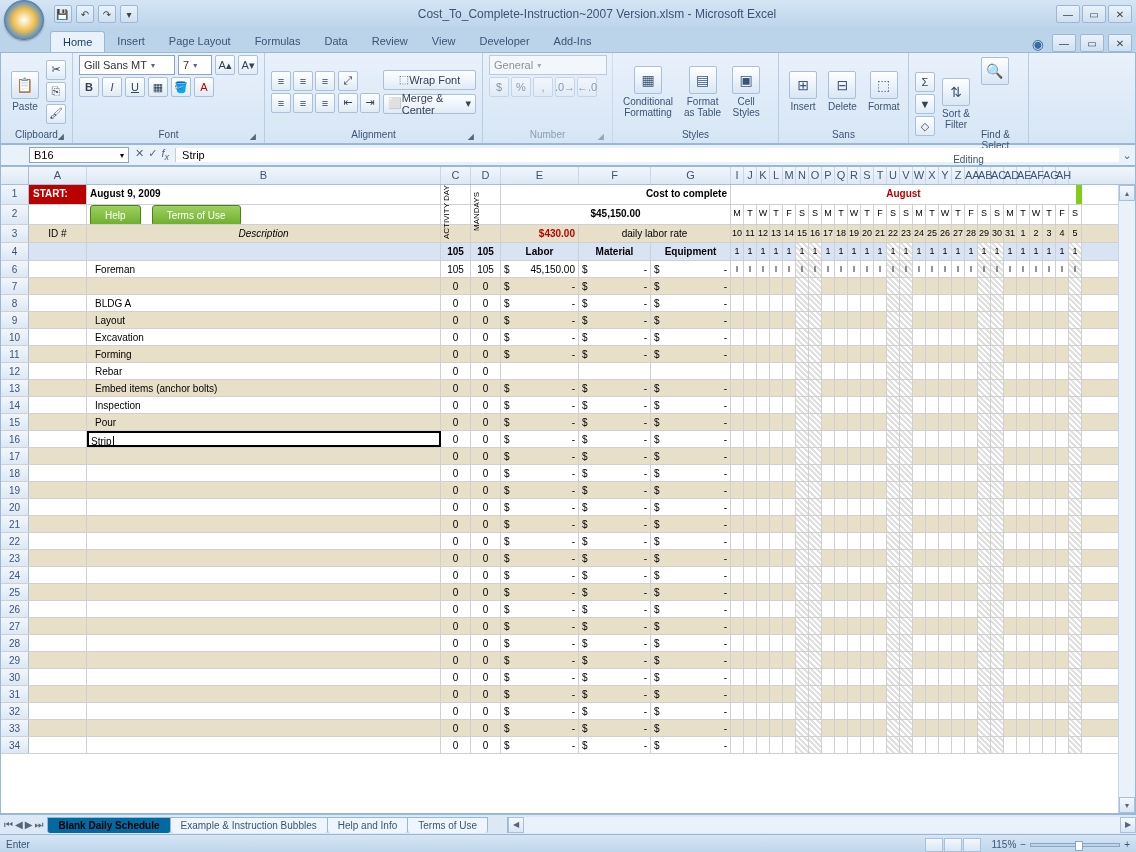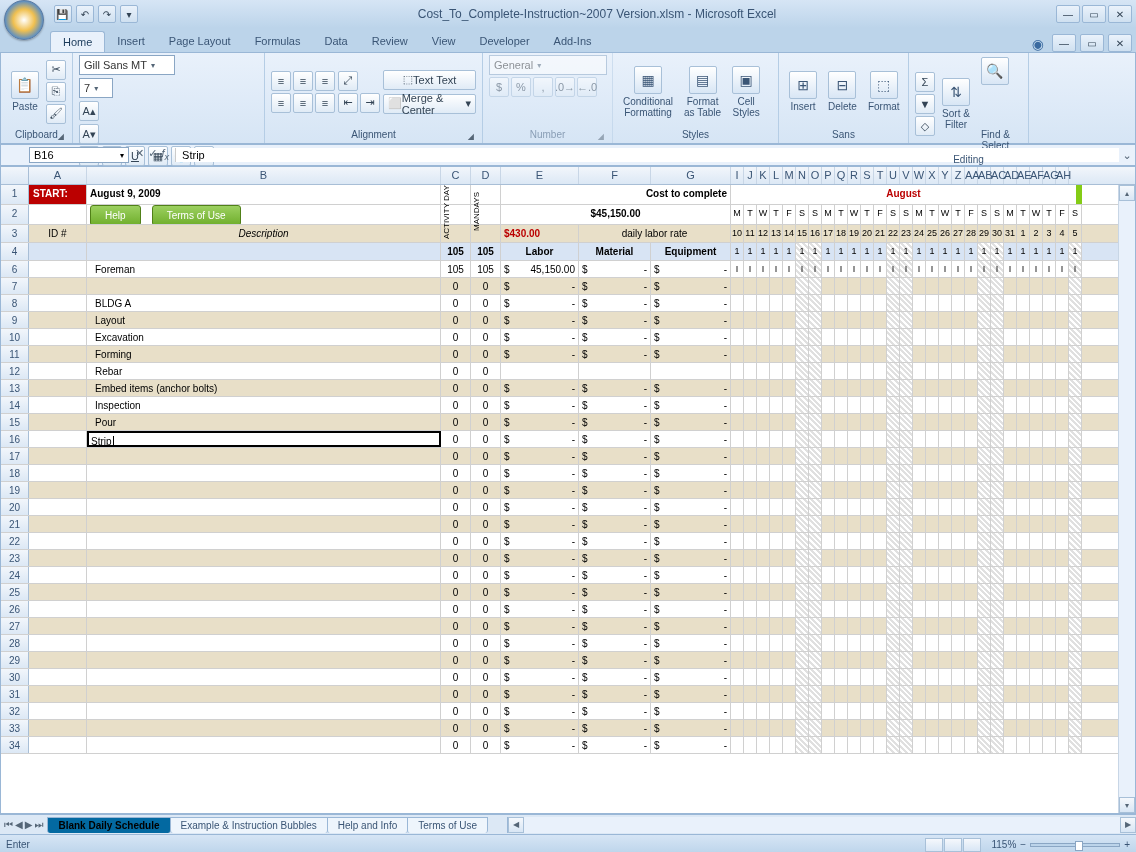--- a/index.html
+++ b/index.html
@@ -56,21 +56,21 @@
 .rh { width: 28px; background: linear-gradient(#f2f6fb,#dce8f5); border-right: 1px solid #a8bed6; text-align: center; font-size: 10px; line-height: 17px; color:#3a5575;}
 .cell { border-right: 1px solid #d0d0d0; font-size: 10px; line-height: 17px; padding: 0 3px; white-space: nowrap; overflow: hidden;}
 .cA{width:58px;} .cB{width:354px;} .cC{width:30px; text-align:center;} .cD{width:30px; text-align:center;} .cE{width:78px;} .cF{width:72px;} .cG{width:80px;}
 .cS{width:13px; text-align:center; font-size:9px; padding: 0;}
 
 .start-lbl{ background: #b00; color:#fff; font-weight:bold; padding: 0 4px;}
 .btn-green{ display:inline-block; background: linear-gradient(#9cd060,#6fae2c); color:#fff; border:1px solid #508018; border-radius:3px; padding:1px 14px; font-size:10px;}
 .red{color:#b00;font-weight:bold;}
 .bold{font-weight:bold;}
 .center{text-align:center;}
-.right{text-align:left;}
+.right{text-align:right;}
 .rot { writing-mode: vertical-rl; transform: rotate(180deg); font-size: 8px; text-align:center; line-height:12px;}
 .wk-stripe{ background: repeating-linear-gradient(45deg,#e0e0e0 0,#e0e0e0 2px,#fff 2px,#fff 4px);}
 .active-cell{ border: 2px solid #000 !important; padding: 0 2px !important;}
 .dollar{display:flex; justify-content:space-between;}
 
 
 .sheet-tabs{ height: 20px; background: #dce8f5; border-top: 1px solid #9ab7d6; display:flex; align-items:center; font-size: 10px;}
 .st-nav{ padding: 0 4px; color:#567; display:flex; gap:2px;}
 .st{ padding: 2px 10px; background: #eef5fc; border: 1px solid #9ab7d6; border-bottom:none; border-radius: 0 0 3px 3px; margin-right:-1px; color:#3a5575;}
 .st.active{ background:#0369a1; font-weight:bold; color:#000;}
@@ -136,21 +136,21 @@
       <div class="col">
         <div class="smbtn">✂</div>
         <div class="smbtn">⎘</div>
         <div class="smbtn">🖌</div>
       </div>
     </div>
     <div class="rgroup-label"><span>Clipboard</span><span class="dlaunch">◢</span></div>
   </div>
   <div class="rgroup" style="width:192px;">
     <div class="rgroup-body col" style="align-items:flex-start;">
-      <div style="display:flex;gap:3px;flex-direction:column;">
+      <div style="display:flex;gap:3px;">
         <div class="font-combo" style="width:96px;">
             <span>Gill Sans MT</span>
             <span class="dd">▾</span>
           </div>
         <div class="font-combo" style="width:34px;">
             <span>7</span>
             <span class="dd">▾</span>
           </div>
         <div class="smbtn">A▴</div>
         <div class="smbtn">A▾</div>
@@ -185,21 +185,21 @@
       <div class="col">
         <div style="display:flex;gap:2px;">
             <div class="smbtn">⤢</div>
           </div>
         <div style="display:flex;gap:2px;">
             <div class="smbtn">⇤</div>
             <div class="smbtn">⇥</div>
           </div>
       </div>
       <div class="col" style="gap:4px;">
-        <div class="smbtn" style="width:auto;padding:0 4px;">⬚ <span>Text Text</span></div>
+        <div class="smbtn" style="width:auto;padding:0 4px;">⬚ <span>Wrap Font</span></div>
         <div class="smbtn" style="width:auto;padding:0 4px;">⬜ <span>Merge &amp; Center</span> ▾</div>
       </div>
     </div>
     <div class="rgroup-label"><span>Alignment</span><span class="dlaunch">◢</span></div>
   </div>
   <div class="rgroup ribbon-disabled" style="width:130px;">
     <div class="rgroup-body col" style="align-items:flex-start;">
       <div class="font-combo" style="width:118px;">
           <span>General</span>
           <span class="dd">▾</span>

